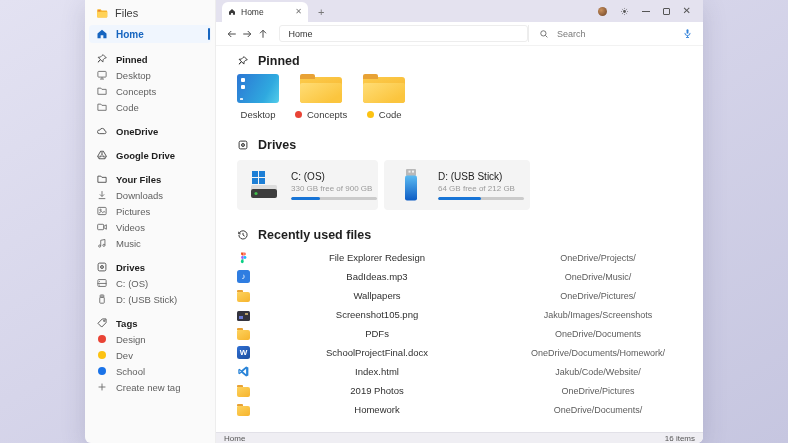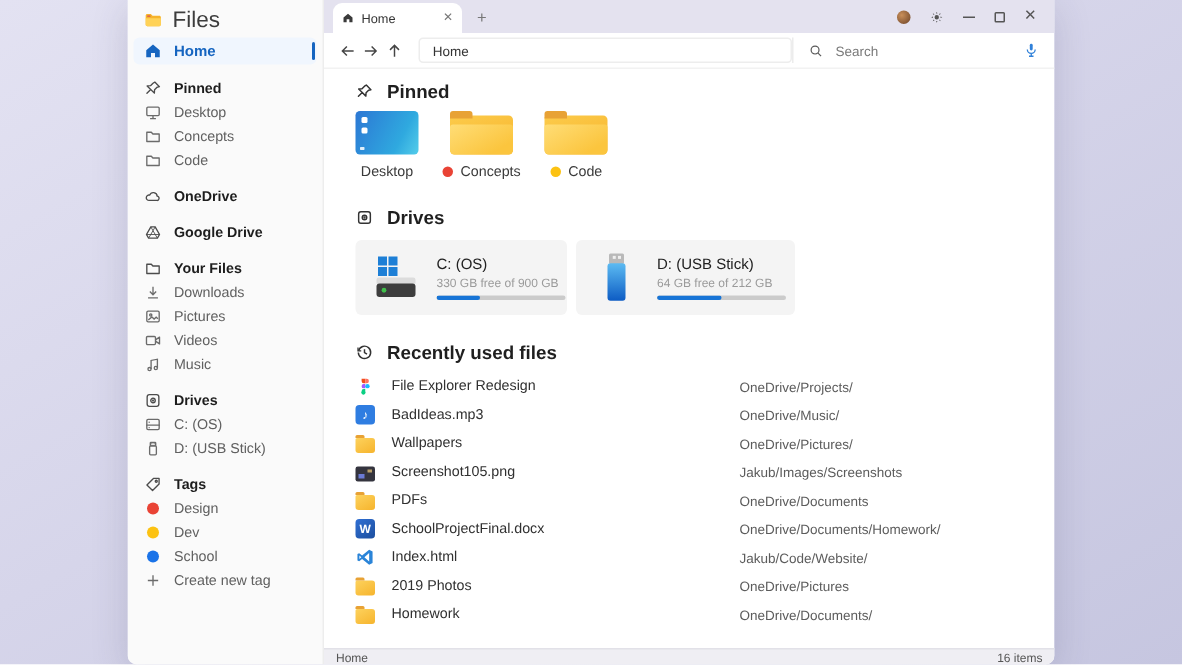--- a/index.html
+++ b/index.html
@@ -6,21 +6,21 @@
   html,body { width:788px; height:443px; }
   body { font-family:"Liberation Sans", sans-serif; overflow:hidden; }
   .stage { position:relative; width:788px; height:443px;
     background:linear-gradient(150deg,#e3e2f2 0%,#d6d5ea 45%,#c6c6e0 100%); }
   .window { position:absolute; left:85px; top:0; width:618px; height:443px;
     display:flex; box-shadow:0 6px 24px rgba(60,60,100,.18); border-radius:0 0 6px 6px; overflow:hidden; }
 
   
   .sidebar { width:131px; background:#fafafa; border-right:1px solid #ededed; padding-top:4px; flex:none; }
   .app-title-row { display:flex; align-items:center; gap:7px; height:18px; padding-left:11px; margin-bottom:3px; }
-  .app-title-row .label { font-size:15px; color:#3c3c3c; }
+  .app-title-row .label { font-size:11px; color:#3c3c3c; }
   .side-item { display:flex; align-items:center; gap:8px; height:16px; padding-left:11px; cursor:default; }
   .side-item .label { font-size:9.5px; color:#606060; white-space:nowrap; }
   .side-item.header .label { color:#1d1d1d; font-weight:bold; }
   .side-item.gap { margin-top:8px; }
   .side-item.active { background:#f0f6fe; border-radius:4px; margin:0 4px 0 4px; padding-left:7px; height:18px;
     position:relative; }
   .side-item.active .label { color:#1665c0; font-weight:bold; font-size:10px; }
   .side-item.active::after { content:""; position:absolute; right:1px; top:3px; bottom:3px; width:2.5px;
     background:#1665c0; border-radius:2px; }
   .sicon { width:12px; height:12px; flex:none; display:block; }
@@ -77,21 +77,21 @@
   .card { height:50px; background:#f4f4f4; border-radius:4px; display:flex; align-items:center;
     padding:0 12px 0 13px; gap:13px; cursor:pointer; }
   .card.c { width:141px; } .card.d { width:146px; }
   .drive-art { width:28px; height:36px; position:relative; flex:none; }
   .card-info .name { font-size:10px; color:#222; }
   .card-info .free { font-size:8px; color:#9a9a9a; margin-top:2px; }
   .track { margin-top:4px; width:86px; height:3px; background:#cbcbcb; border-radius:2px; overflow:hidden; }
   .fill { height:100%; background:#1774d6; border-radius:2px; }
 
   .sec-recent { margin-top:18px;text-align:right; }
-  .filelist { margin-top:6px; }
+  .filelist { margin-top:6px;text-align:center; }
   .frow { display:grid; grid-template-columns:24px 232px 1fr; align-items:center; height:19px; cursor:pointer; }
   .frow .fname { font-size:9.5px; color:#303030; }
   .frow .fpath { font-size:9px; color:#5c5c5c; }
   .ficon { width:13px; height:13px; display:block; }
   .ficon-folder { width:13px; height:10px; background:linear-gradient(150deg,#fdd25d,#f6b42d); border-radius:1px 2px 2px 2px; position:relative; margin-top:2px; }
   .ficon-folder::before { content:""; position:absolute; left:0; top:-2px; width:6px; height:2.5px; background:#e8a235; border-radius:1px 1px 0 0; }
   .ficon-img { width:13px; height:10px; margin-top:2px; background:#34343e; border-radius:1.5px; position:relative; overflow:hidden; }
   .ficon-img::before { content:""; position:absolute; left:2px; bottom:2px; width:4px; height:3px; background:#6b7bd6; }
   .ficon-img::after { content:""; position:absolute; right:2px; top:2px; width:3px; height:2px; background:#b9a06a; }
   .badge { width:13px; height:13px; border-radius:2.5px; color:#fff; display:flex; align-items:center; justify-content:center; }

